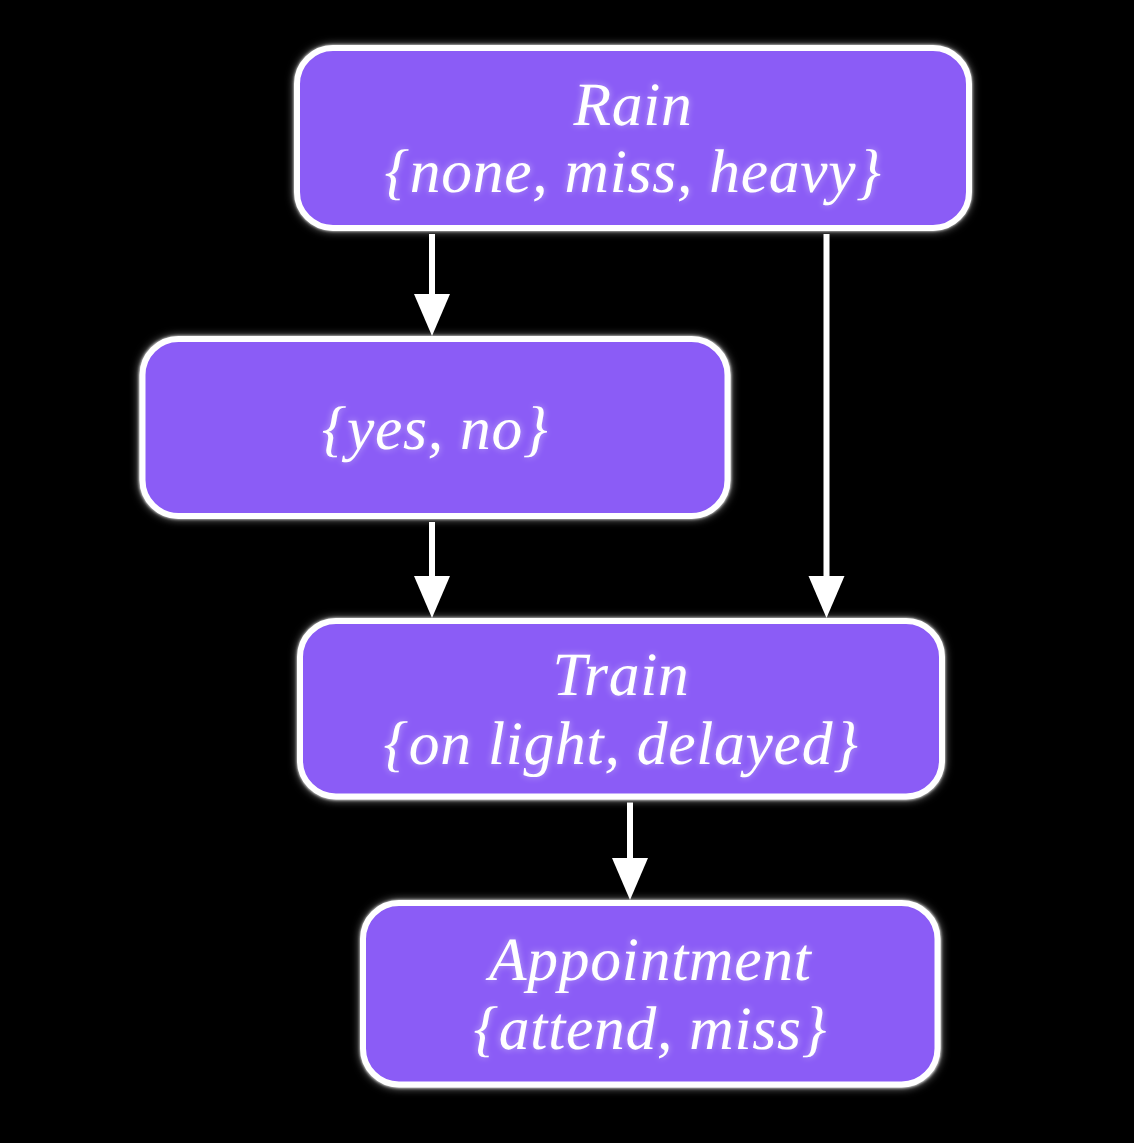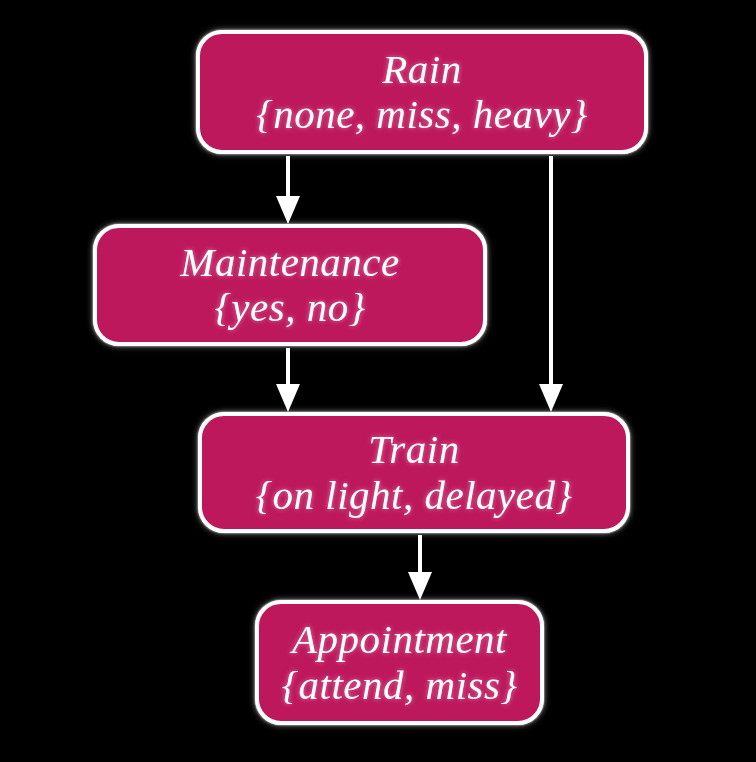--- a/index.html
+++ b/index.html
@@ -12,21 +12,21 @@
     position: relative;
     width: 756px;
     height: 762px;
     background: #000000;
     overflow: hidden;
     font-family: "Liberation Serif", "DejaVu Serif", serif;
   }
   .node {
     position: absolute;
     box-sizing: border-box;
-    background: #be185d;
+    background: #8b5cf6;
     border: 4px solid #ffffff;
     border-radius: 26px;
     display: flex;
     flex-direction: column;
     align-items: center;
     justify-content: center;
     box-shadow: 0 0 6px rgba(255,255,255,0.55),
                 0 0 2px rgba(255,255,255,0.9);
     text-align: center;
     line-height: 1.06;
@@ -45,21 +45,21 @@
   .node .domain {
     font-size: 41px;
     letter-spacing: 0.5px;
     margin-top: 2px;
   }
 
   
   #node-rain        { left: 196px; top: 30px;  width: 452px; height: 124px; }
   #node-maintenance { left: 93px;  top: 224px; width: 394px; height: 122px; }
   #node-train       { left: 198px; top: 412px; width: 432px; height: 121px; }
-  #node-appointment { left: 255px; top: 600px; width: 289px; height: 125px; }
+  #node-appointment { left: 240px; top: 600px; width: 387px; height: 125px; }
 
   
   .edge-layer {
     position: absolute;
     left: 0; top: 0;
     width: 756px;
     height: 762px;
     pointer-events: none;
   }
   .edge-line {
@@ -98,21 +98,20 @@
       <polygon class="edge-head" points="420,600 408,572 432,572"></polygon>
     </g>
   </svg>
 
   <div class="node" id="node-rain">
     <span class="line name">Rain</span>
     <span class="line domain">{none, miss, heavy}</span>
   </div>
 
   <div class="node" id="node-maintenance">
-    <span class="line name">Maintenance</span>
     <span class="line domain">{yes, no}</span>
   </div>
 
   <div class="node" id="node-train">
     <span class="line name">Train</span>
     <span class="line domain">{on light, delayed}</span>
   </div>
 
   <div class="node" id="node-appointment">
     <span class="line name">Appointment</span>

